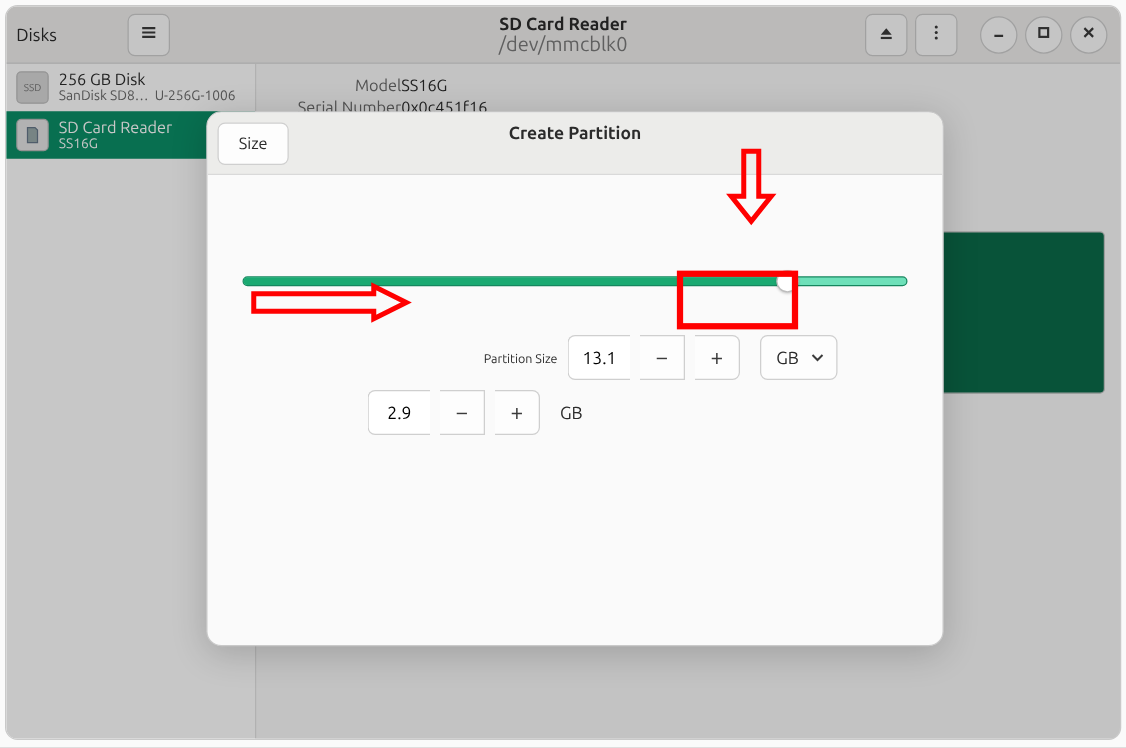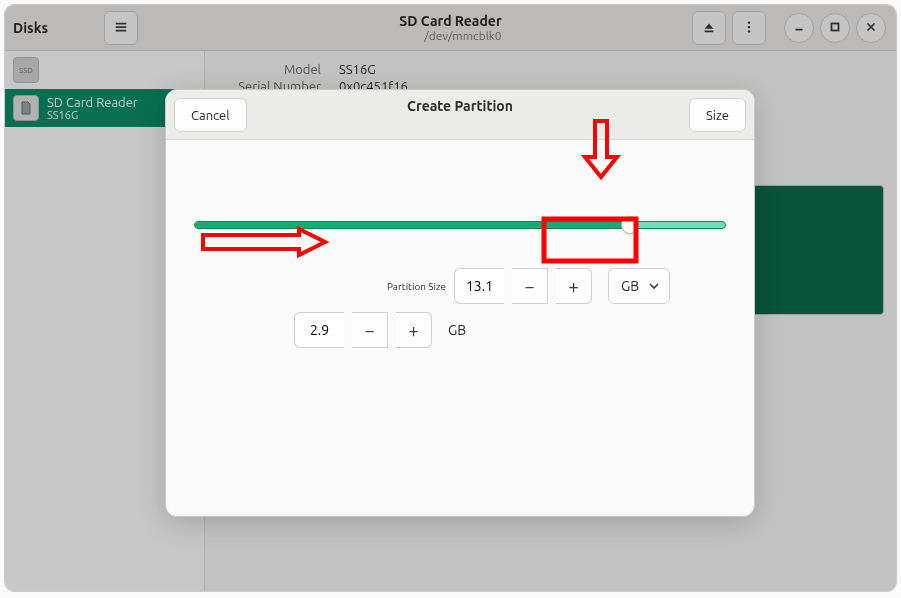--- a/index.html
+++ b/index.html
@@ -10,43 +10,43 @@
     background: #fafafa; border: 1px solid #c9c9c9; border-radius: 10px;
     display: flex; flex-direction: column; overflow: hidden;
   }
   .titlebar {
     height: 46px; background: #f0efee; border-bottom: 1px solid #d9d9d9;
     display: flex; align-items: center; position: relative;
   }
   .titlebar .left { display:flex; align-items:center; gap:8px; padding-left:8px; width:200px; }
   .titlebar .center { position:absolute; left:50%; transform:translateX(-50%); text-align:center; }
   .titlebar .right { margin-left:auto; display:flex; align-items:center; gap:6px; padding-right:10px; }
-  .app-title { font-weight: 700; font-size: 14px; color:#2b2b2b; }
+  .app-title { font-weight: 400; font-size: 14px; color:#2b2b2b; }
   .dev-title { font-weight: 700; font-size: 14px; color:#2b2b2b; }
-  .dev-path  { font-size: 12px; color:#7a7a7a;text-align:right; }
+  .dev-path  { font-size: 16px; color:#7a7a7a; }
   .hb-btn {
     width: 34px; height: 34px; border: 1px solid #cfcfcf; background:#fdfdfd;
     border-radius: 6px; display:flex; align-items:center; justify-content:center;
     cursor:pointer; color:#3b3b3b;
   }
   .hb-btn.round { border-radius: 50%; width:30px; height:30px; }
   .hb-btn svg { width:14px; height:14px; stroke:#3b3b3b; fill:none; stroke-width:2; }
 
   .body { display:flex; flex:1; min-height:0; }
   .sidebar { width: 200px; background:#fff; border-right:1px solid #e3e3e3; }
   .disk-item { display:flex; align-items:flex-start; gap:8px; padding:6px 8px; }
   .disk-item .icon { width:26px; height:26px; border-radius:4px; display:flex; align-items:center; justify-content:center; font-size:8px; color:#777; background:#d8d8d8; border:1px solid #bcbcbc;}
   .disk-item .txt .l1 { font-size:13px; color:#2b2b2b; }
   .disk-item .txt .l2 { font-size:11px; color:#6a6a6a; }
   .disk-item.active { background:#0b8f67; color:#fff; }
   .disk-item.active .txt .l1, .disk-item.active .txt .l2 { color:#fff; }
   .disk-item.active .icon { background:#eaeaea; color:#777; }
 
   .main { flex:1; padding:8px 16px; position:relative; }
-  .meta-row { display:flex; gap:18px; font-size:13px; margin:3px 0; }
+  .meta-row { display:flex; gap:0; font-size:13px; margin:3px 0; }
   .meta-row .k { width:100px; text-align:right; color:#6a6a6a; }
   .meta-row .v { color:#2b2b2b; }
   .vol-block { position:absolute; top:134px; right:12px; width:170px; height:130px;
     background:#0b6b4a; border:1px solid #c9c9c9; border-radius:4px; }
 
   
   .overlay { position:absolute; inset:0; background:rgba(0,0,0,0.22); }
   .dialog {
     position:absolute; left:160px; top:84px; width:590px; height:428px;
     background:#fafafa; border:1px solid #c9c9c9; border-radius:12px;
@@ -146,20 +146,26 @@
             </svg>
         </span>
       </div>
     </div>
   </div>
 
   <div class="body">
     <div class="sidebar">
       <div class="disk-item">
         <div class="icon">SSD</div>
+        <div class="txt">
+          <div class="l1">256 GB Disk</div>
+          <div class="l2">
+            <span>SanDisk SD8…</span>&nbsp;&nbsp;<span>U-256G-1006</span>
+          </div>
+        </div>
       </div>
       <div class="disk-item active">
         <div class="icon" style="background:#e5e5e5;">
           <svg width="16" height="16" viewBox="0 0 16 16">
               <path d="M4 2h6l2 2v10H4z" fill="#9aa" stroke="#678"></path>
             </svg>
         </div>
         <div class="txt">
           <div class="l1">SD Card Reader</div>
           <div class="l2">SS16G</div>
@@ -177,21 +183,20 @@
         <div class="v">0x0c451f16</div>
       </div>
       <div class="vol-block"></div>
     </div>
   </div>
 
   <div class="overlay"></div>
 
   <div class="dialog">
     <div class="dlg-header">
-      <button class="dlg-btn">Cancel</button>
       <div class="dlg-title">Create Partition</div>
       <button class="dlg-btn">Size</button>
     </div>
 
     <div class="dlg-body">
 
       <div class="slider-wrap">
         <div class="slider-track"></div>
         <div class="slider-fill"></div>
         <div class="slider-thumb"></div>

